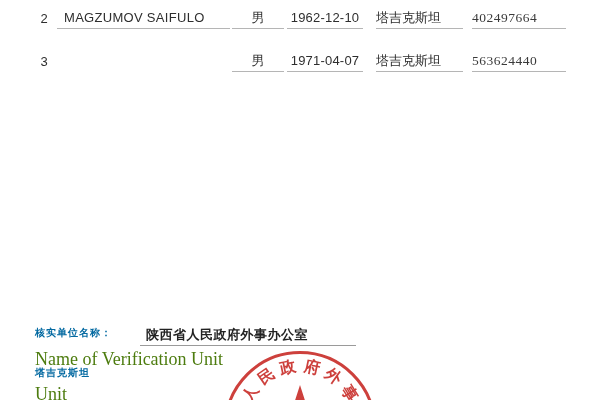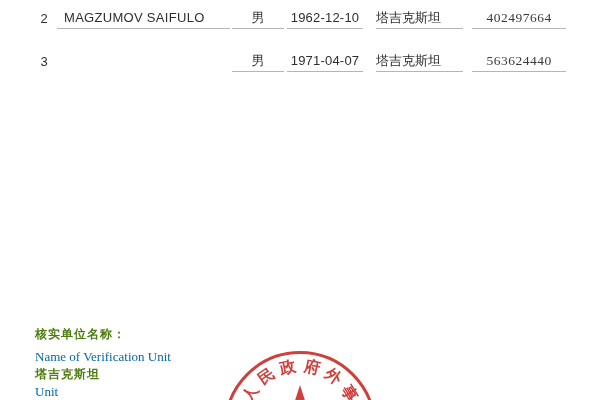--- a/index.html
+++ b/index.html
@@ -19,31 +19,31 @@
     line-height:18px;font-size:13px;
     border-bottom:1px solid #b5b5b5;
     white-space:nowrap;
   }
   .cell.idx{left:36px;width:16px;border-bottom:none;text-align:center;}
   .cell.name{left:57px;width:166px;padding-left:7px;letter-spacing:.3px;}
   .cell.gender{left:232px;width:52px;text-align:center;}
   .cell.bdate{left:287px;width:76px;text-align:center;letter-spacing:.2px;}
   .cell.country{left:376px;width:87px;margin-top:9px;}
   .cell.passport{
-    left:472px;width:94px;text-align:center;
+    left:472px;width:94px;text-align:left;
     font-family:"Liberation Serif",serif;font-size:13.5px;letter-spacing:.5px;color:#3a3a3a;
   }
   
   .f-label-cn{
     position:absolute;left:35px;
-    font-size:12px;font-weight:bold;color:#4d7c0f;letter-spacing:1px;white-space:nowrap;
+    font-size:10px;font-weight:bold;color:#0369a1;letter-spacing:1px;white-space:nowrap;
   }
   .f-label-en{
     position:absolute;left:35px;
-    font-family:"Liberation Serif",serif;font-size:13px;color:#0369a1;white-space:nowrap;
+    font-family:"Liberation Serif",serif;font-size:18px;color:#4d7c0f;white-space:nowrap;
   }
   .verify-line{top:326px;}
   .verify-value{
     position:absolute;left:140px;top:326px;width:210px;height:19px;
     border-bottom:1px solid #9a9a9a;
     font-size:13px;font-weight:bold;color:#222;
     text-align:left;padding-left:6px;line-height:17px;letter-spacing:.5px;white-space:nowrap;
   }
   .en-verify{top:349px;}
   .seal-label{top:366px;}
@@ -87,20 +87,21 @@
     <div class="row">
       <span class="cell idx">3</span>
       <span class="cell gender">男</span>
       <span class="cell bdate">1971-04-07</span>
       <span class="cell country">塔吉克斯坦</span>
       <span class="cell passport">563624440</span>
     </div>
   </div>
 
   <div class="f-label-cn verify-line">核实单位名称：</div>
+  <div class="verify-value">陕西省人民政府外事办公室</div>
   <div class="f-label-en en-verify">Name of Verification Unit</div>
   <div class="f-label-cn seal-label">塔吉克斯坦</div>
   <div class="f-label-en en-seal">Unit</div>
 
   <div class="seal">
     <div class="seal-ring"></div>
     <div class="seal-star"></div>
     <div>
         <div class="seal-char" style="left: 26.7159px; top: 43.4209px; transform: translate(-50%, -50%) rotate(-58.1818deg); color: rgb(201, 48, 44);">人</div>
         <div class="seal-char" style="left: 42.808px; top: 26.4365px; transform: translate(-50%, -50%) rotate(-34.9091deg); color: rgb(201, 48, 44);">民</div>

